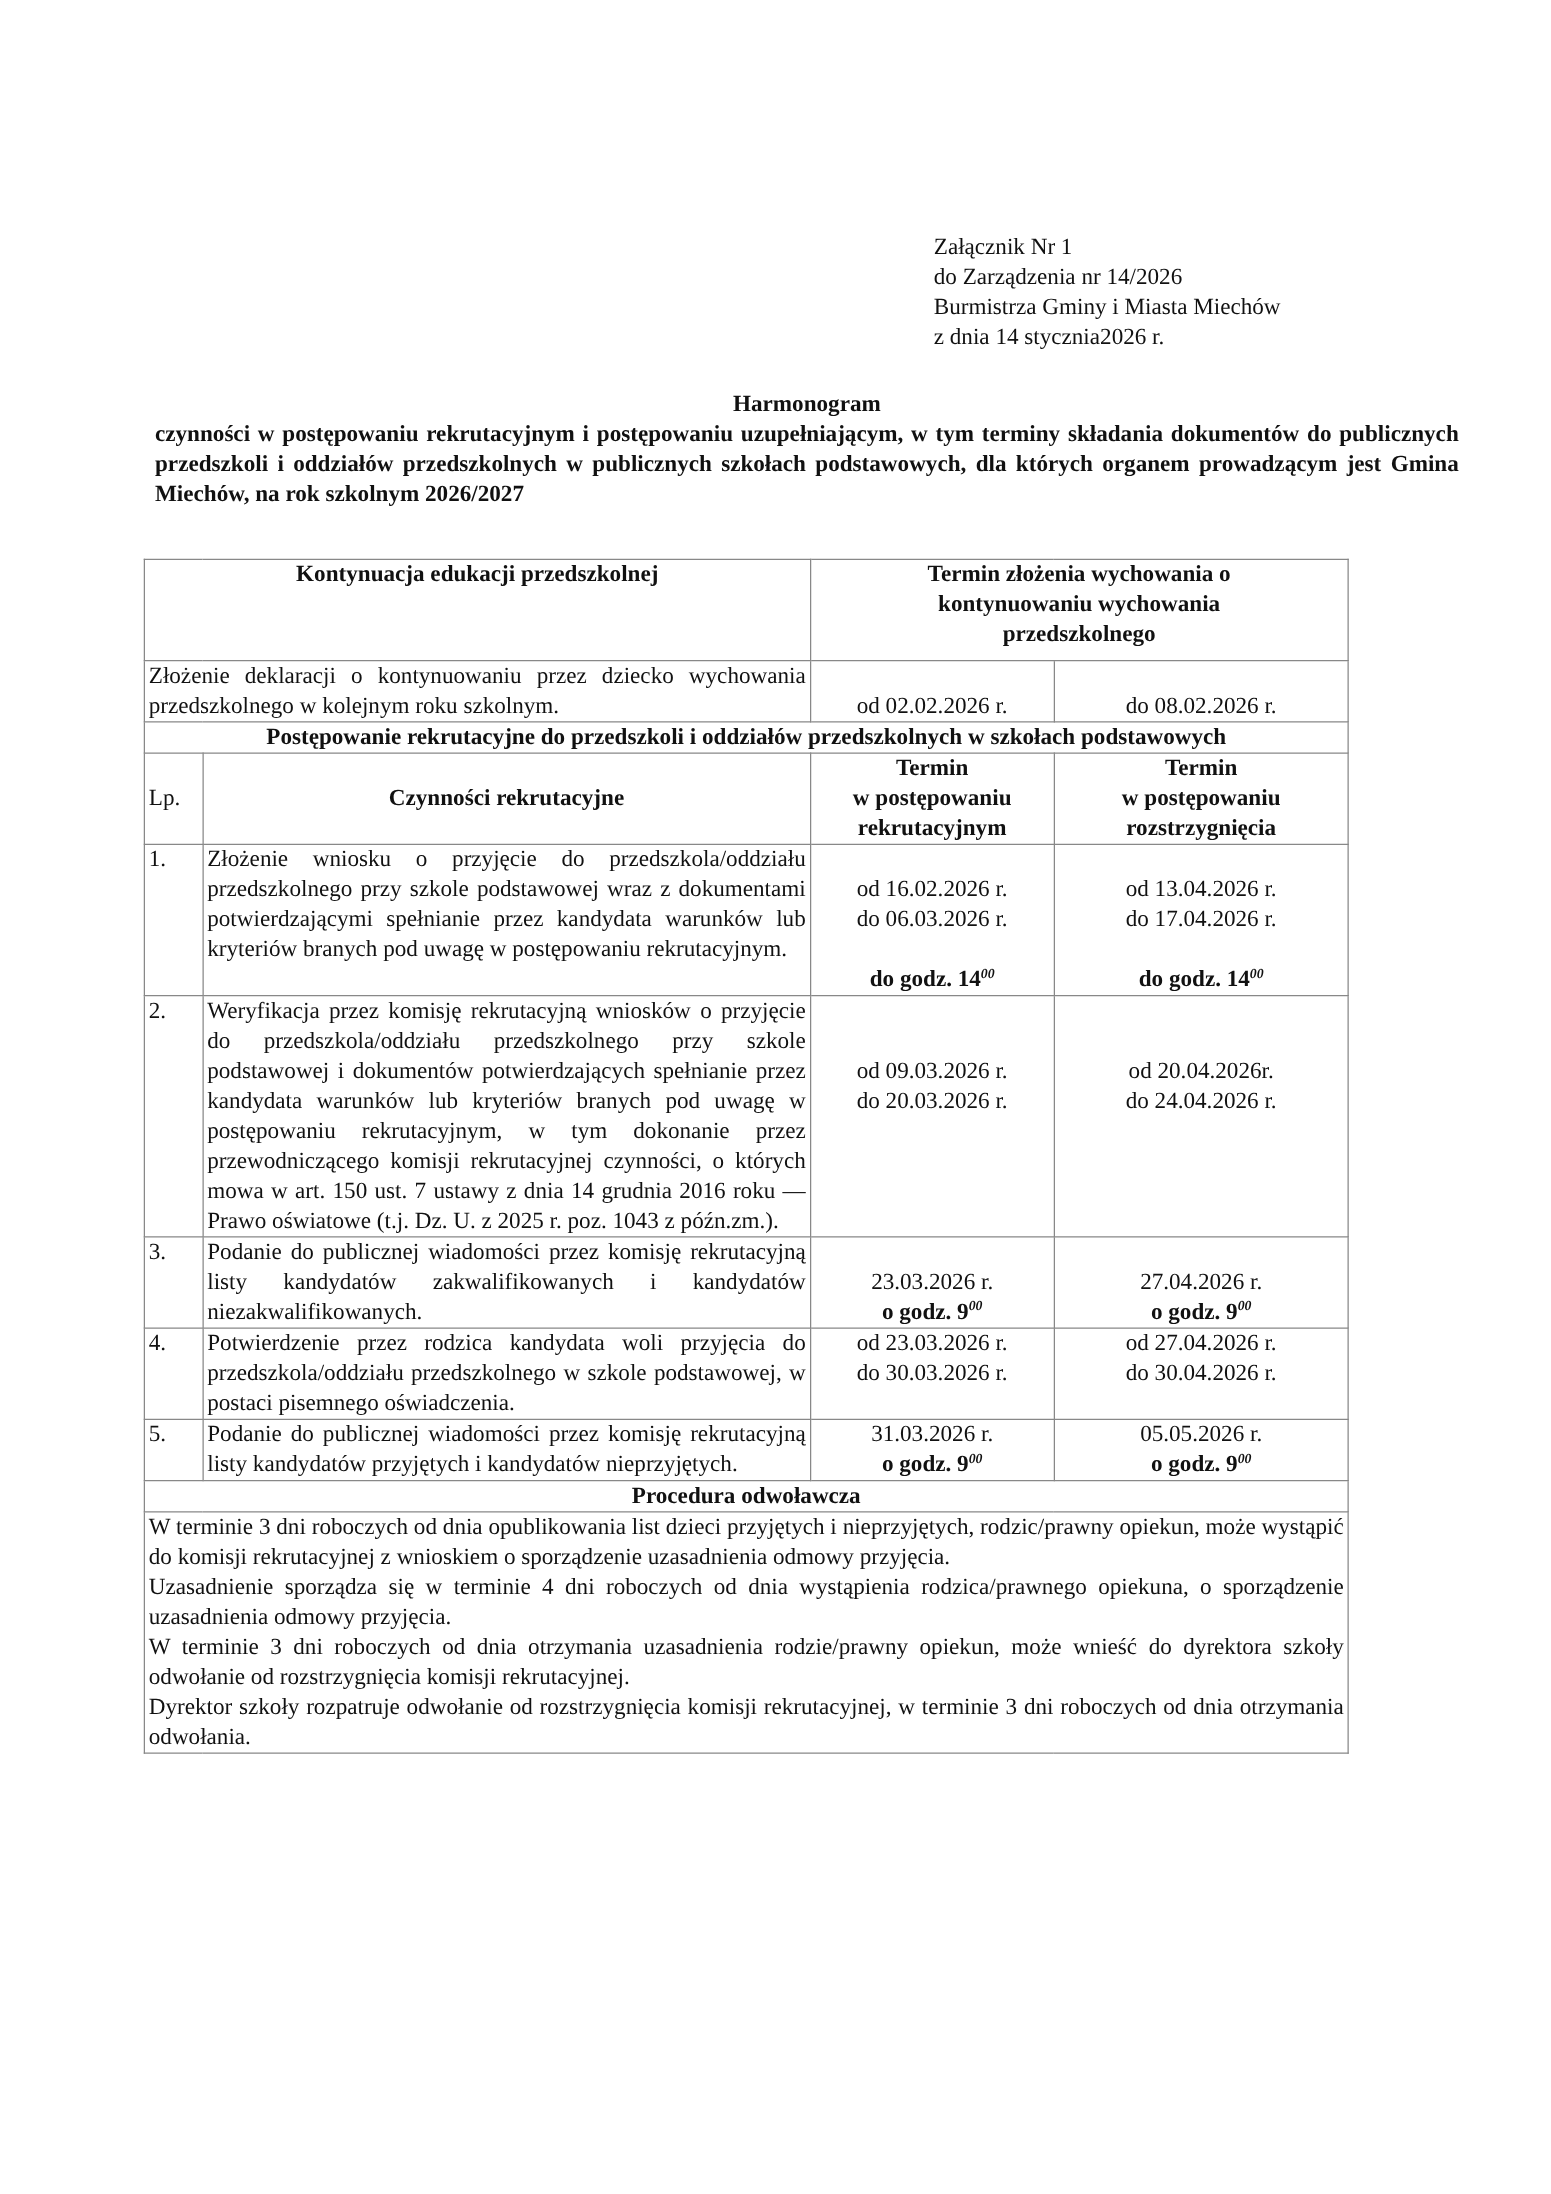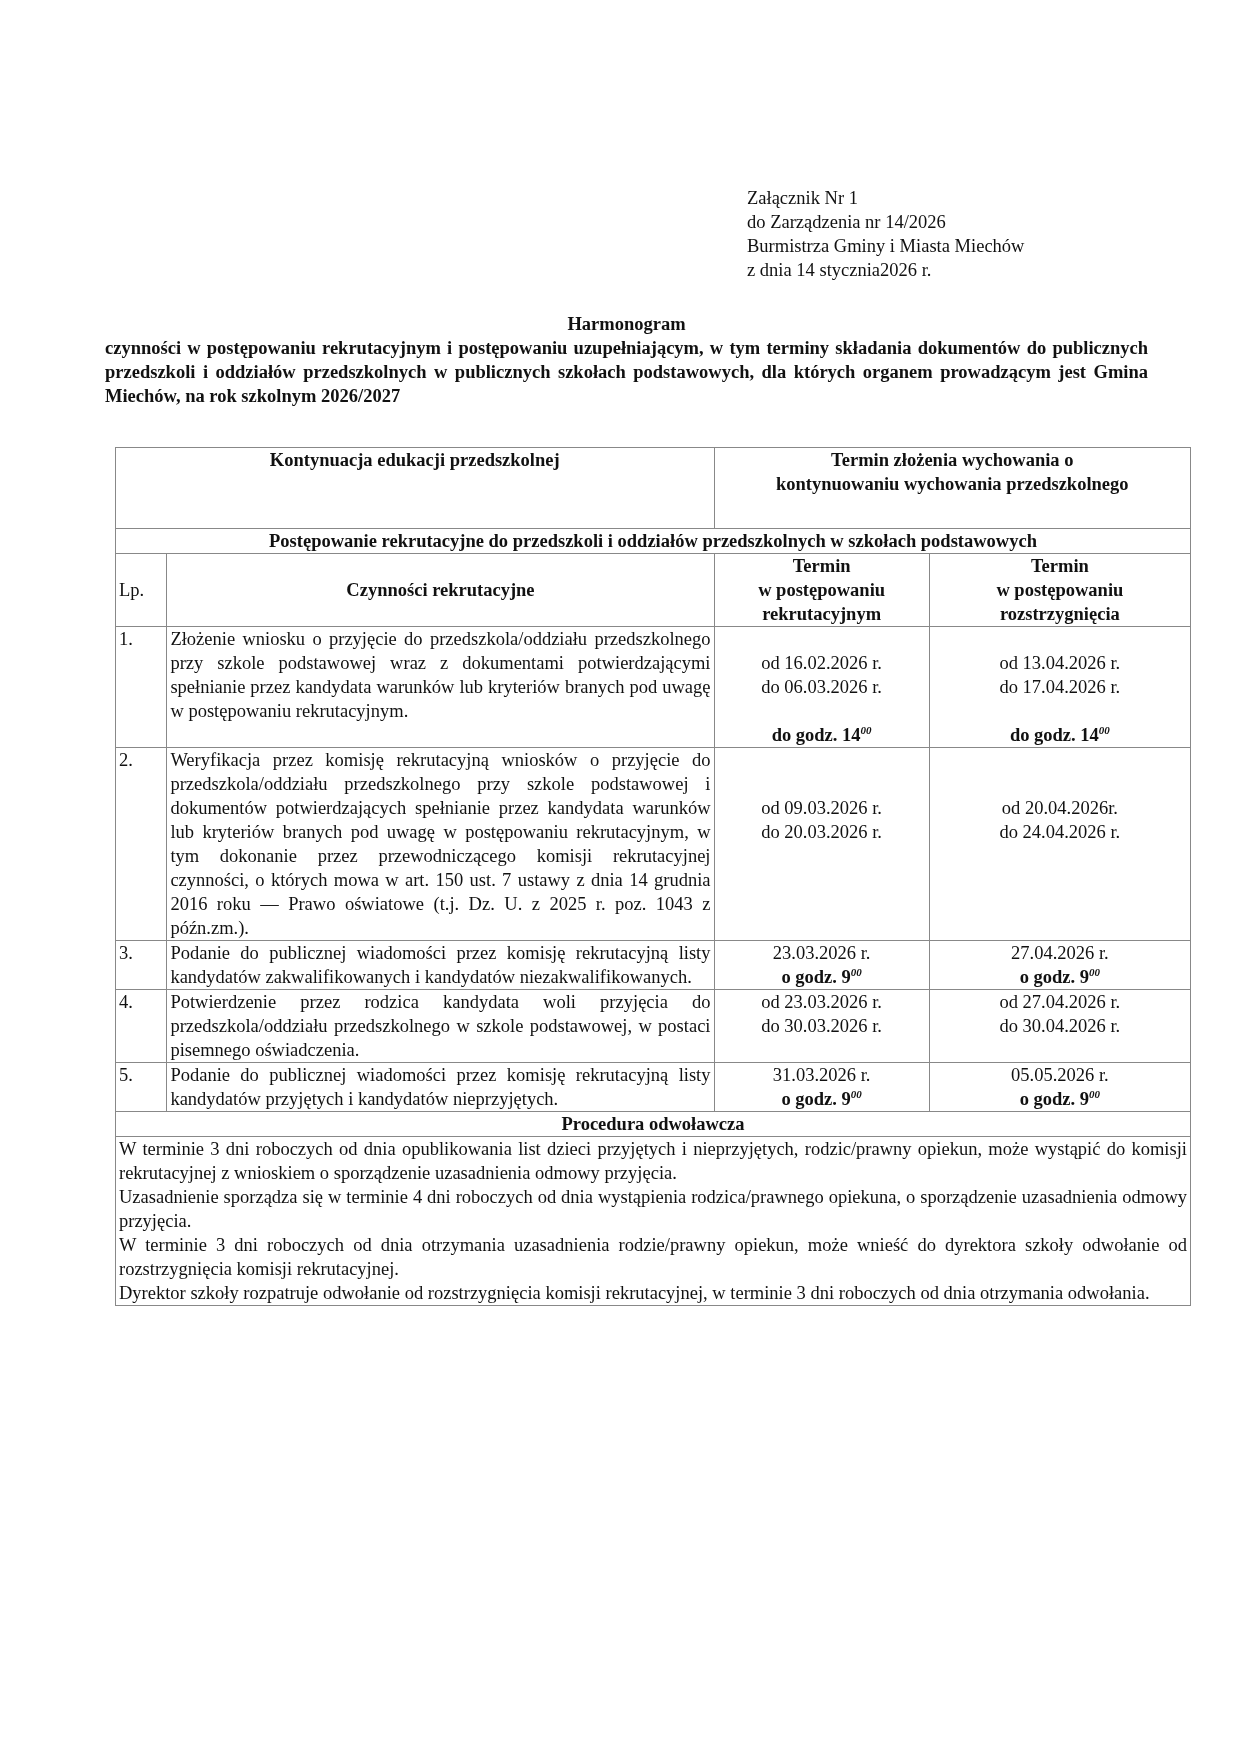--- a/index.html
+++ b/index.html
@@ -1,23 +1,23 @@
 <!DOCTYPE html>
 <html><head>
 <meta charset="utf-8">
 <style>
   html, body { margin: 0; padding: 0; background: #ffffff; }
   body { width: 1241px; height: 1755px; position: relative; font-family: "Liberation Serif", "DejaVu Serif", serif; color: #111; }
   .page { position: absolute; left: 0; top: 0; width: 1241px; height: 1755px; margin-top: 40px; }
   .annex { position: absolute; left: 747px; top: 146px; font-size: 18.5px; line-height: 24px; }
   .annex div { white-space: nowrap; }
-  .title-block { position: absolute; left: 105px; top: 272px; width: 1043px; font-weight: bold; font-size: 18.5px; line-height: 24px; }
+  .title-block { position: absolute; left: 124px; top: 272px; width: 1043px; font-weight: bold; font-size: 18.5px; line-height: 24px; }
   .title-block .h { text-align: center; }
   .title-block .sub { text-align: justify; text-align-last: left; }
-  table.sched { position: absolute; left: 115px; top: 407px; width: 1076px; border-collapse: collapse; font-size: 18.5px; line-height: 24px; }
+  table.sched { position: absolute; left: 115px; top: 407px; width: 964px; border-collapse: collapse; font-size: 18.5px; line-height: 24px; }
   table.sched td { border: 1.5px solid #888; vertical-align: top; padding: 0 3px; }
   .b { font-weight: bold; }
   .c { text-align: center; }
   .j { text-align: justify; text-align-last: left; }
   .vmid { vertical-align: middle !important; }
   .vbot { vertical-align: bottom !important; }
   .date-cell { text-align: center; }
   sup { font-size: 11px; line-height: 0; vertical-align: 7px; font-style: italic; }
   .gap { height: 24px; }
 </style>
@@ -43,20 +43,25 @@
       <col style="width:48px">
       <col style="width:511px">
       <col style="width:201px">
       <col style="width:244px">
     </colgroup>
 
     <tbody>
         <tr>
       <td colspan="2" class="b c" style="height:80px">Kontynuacja edukacji przedszkolnej</td>
       <td colspan="2" class="b c" style="padding:0 60px">Termin złożenia wychowania o kontynuowaniu wychowania przedszkolnego</td>
+    </tr>
+    <tr>
+      <td colspan="2" class="j">Złożenie deklaracji o kontynuowaniu przez dziecko wychowania przedszkolnego w kolejnym roku szkolnym.</td>
+      <td class="date-cell vbot">od 02.02.2026 r.</td>
+      <td class="date-cell vbot">do 08.02.2026 r.</td>
     </tr>
 
     <tr>
       <td colspan="4" class="b c">Postępowanie rekrutacyjne do przedszkoli i oddziałów przedszkolnych w szkołach podstawowych</td>
     </tr>
 
     <tr>
       <td class="vmid">Lp.</td>
       <td class="b c vmid">Czynności rekrutacyjne</td>
       <td class="b c">

